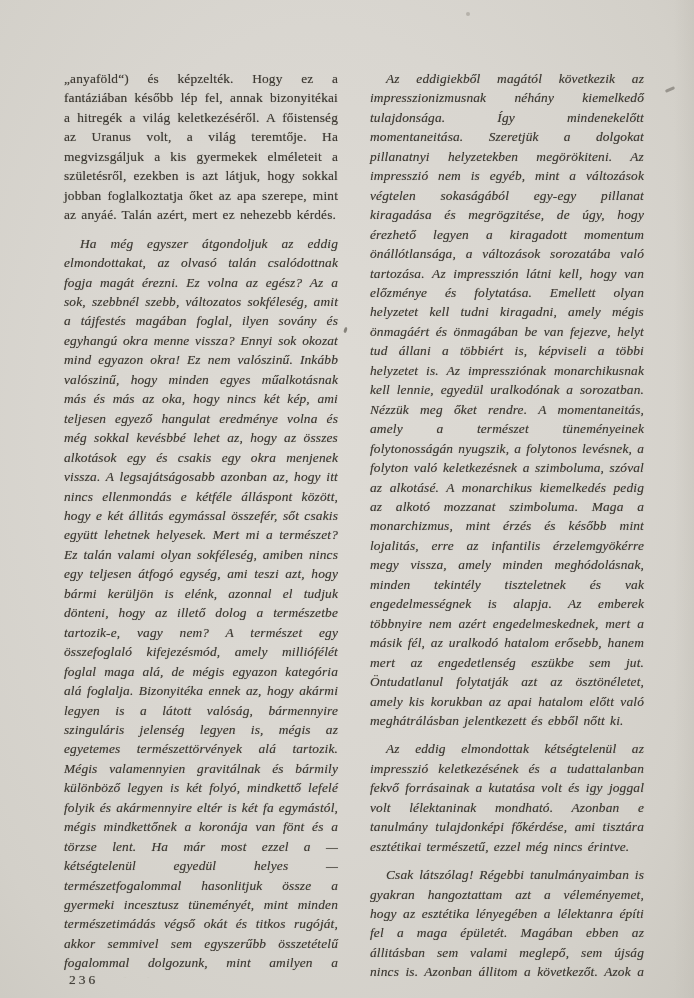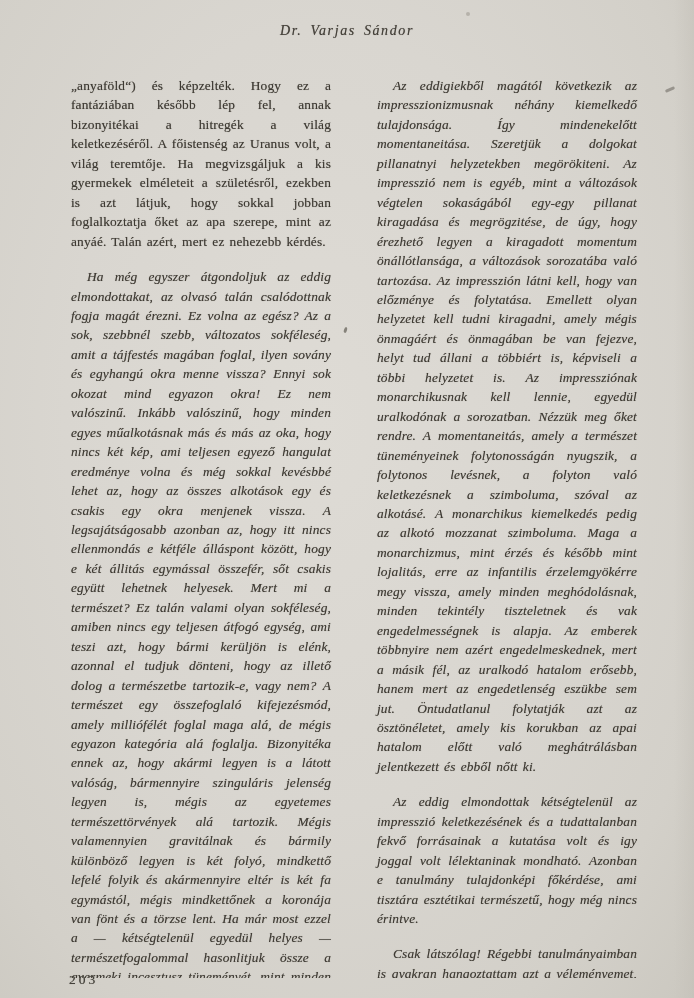--- a/index.html
+++ b/index.html
@@ -47,21 +47,21 @@
     height: 918px;
     overflow: hidden;
     text-align: justify;
     font-size: 13.4px;
     line-height: 19.45px;
     letter-spacing: 0.15px;
     word-spacing: 1.6px;
     text-shadow: 0 0 0.7px rgba(62, 58, 51, 0.55);
   }
   .col p {
-    margin: 16px;
+    margin: 9px;
   }
   .col p.indent {
     text-indent: 16px;
     font-style: italic;
   }
   .page-number {
     position: absolute;
     left: 69px;
     top: 972px;
     font-size: 13.5px;
@@ -109,37 +109,36 @@
     height: 998px;
     background: linear-gradient(to right, rgba(190,186,178,0) 0%, rgba(190,186,178,0.35) 100%);
     pointer-events: none;
   }
 </style>
 </head>
 <body>
 
 <div class="page">
 
-  <div class="header">Dr. Varjas Sándor</div>
 
   <div class="columns">
 
     <div class="col">
       <p>„anyaföld“) és képzelték. Hogy ez a fantáziában később lép fel, annak bizonyitékai a hitregék a világ keletkezéséről. A főistenség az Uranus volt, a világ teremtője. Ha megvizsgáljuk a kis gyermekek elméleteit a születésről, ezekben is azt látjuk, hogy sokkal jobban foglalkoztatja őket az apa szerepe, mint az anyáé. Talán azért, mert ez nehezebb kérdés.</p>
       <p class="indent">Ha még egyszer átgondoljuk az eddig elmondottakat, az olvasó talán csalódottnak fogja magát érezni. Ez volna az egész? Az a sok, szebbnél szebb, változatos sokféleség, amit a tájfestés magában foglal, ilyen sovány és egyhangú okra menne vissza? Ennyi sok okozat mind egyazon okra! Ez nem valószinű. Inkább valószinű, hogy minden egyes műalkotásnak más és más az oka, hogy nincs két kép, ami teljesen egyező hangulat eredménye volna és még sokkal kevésbbé lehet az, hogy az összes alkotások egy és csakis egy okra menjenek vissza. A legsajátságosabb azonban az, hogy itt nincs ellenmondás e kétféle álláspont között, hogy e két állitás egymással összefér, sőt csakis együtt lehetnek helyesek. Mert mi a természet? Ez talán valami olyan sokféleség, amiben nincs egy teljesen átfogó egység, ami teszi azt, hogy bármi kerüljön is elénk, azonnal el tudjuk dönteni, hogy az illető dolog a természetbe tartozik-e, vagy nem? A természet egy összefoglaló kifejezésmód, amely milliófélét foglal maga alá, de mégis egyazon kategória alá foglalja. Bizonyitéka ennek az, hogy akármi legyen is a látott valóság, bármennyire szinguláris jelenség legyen is, mégis az egyetemes természettörvények alá tartozik. Mégis valamennyien gravitálnak és bármily különböző legyen is két folyó, mindkettő lefelé folyik és akármennyire eltér is két fa egymástól, mégis mindkettőnek a koronája van fönt és a törzse lent. Ha már most ezzel a — kétségtelenül egyedül helyes — természetfogalommal hasonlitjuk össze a gyermeki incesztusz tüneményét, mint minden természetimádás végső okát és titkos rugóját, akkor semmivel sem egyszerűbb összetételű fogalommal dolgozunk, mint amilyen a természet fogalma.</p>
     </div>
 
     <div class="col">
       <p class="indent">Az eddigiekből magától következik az impresszionizmusnak néhány kiemelkedő tulajdonsága. Így mindenekelőtt momentaneitása. Szeretjük a dolgokat pillanatnyi helyzetekben megörökiteni. Az impresszió nem is egyéb, mint a változások végtelen sokaságából egy-egy pillanat kiragadása és megrögzitése, de úgy, hogy érezhető legyen a kiragadott momentum önállótlansága, a változások sorozatába való tartozása. Az impresszión látni kell, hogy van előzménye és folytatása. Emellett olyan helyzetet kell tudni kiragadni, amely mégis önmagáért és önmagában be van fejezve, helyt tud állani a többiért is, képviseli a többi helyzetet is. Az impressziónak monarchikusnak kell lennie, egyedül uralkodónak a sorozatban. Nézzük meg őket rendre. A momentaneitás, amely a természet tüneményeinek folytonosságán nyugszik, a folytonos levésnek, a folyton való keletkezésnek a szimboluma, szóval az alkotásé. A monarchikus kiemelkedés pedig az alkotó mozzanat szimboluma. Maga a monarchizmus, mint érzés és később mint lojalitás, erre az infantilis érzelemgyökérre megy vissza, amely minden meghódolásnak, minden tekintély tiszteletnek és vak engedelmességnek is alapja. Az emberek többnyire nem azért engedelmeskednek, mert a másik fél, az uralkodó hatalom erősebb, hanem mert az engedetlenség eszükbe sem jut. Öntudatlanul folytatják azt az ösztönéletet, amely kis korukban az apai hatalom előtt való meghátrálásban jelentkezett és ebből nőtt ki.</p>
-      <p class="indent">Az eddig elmondottak kétségtelenül az impresszió keletkezésének és a tudattalanban fekvő forrásainak a kutatása volt és igy joggal volt lélektaninak mondható. Azonban e tanulmány tulajdonképi főkérdése, ami tisztára esztétikai természetű, hogy még nincs érintve.</p>
+      <p class="indent">Az eddig elmondottak kétségtelenül az impresszió keletkezésének és a tudattalanban fekvő forrásainak a kutatása volt és igy joggal volt lélektaninak mondható. Azonban e tanulmány tulajdonképi főkérdése, ami tisztára esztétikai természetű, ezzel még nincs érintve.</p>
       <p class="indent">Csak látszólag! Régebbi tanulmányaimban is gyakran hangoztattam azt a véleményemet, hogy az esztétika lényegében a lélektanra építi fel a maga épületét. Magában ebben az állitásban sem valami meglepő, sem újság nincs is. Azonban állitom a következőt. Azok a tanulmányok, amelyek magukat esztétikaiaknak mondják, a legritkább esetben azok. Rendszerint két egymástól lényegbelileg külön-</p>
     </div>
 
   </div>
 
-  <div class="page-number">203</div>
+  <div class="page-number">236</div>
 
   <div class="speck-dot"></div>
   <div class="speck-dash"></div>
   <div class="speck-comma"></div>
   <div class="edge-shade"></div>
 
 </div>
 
 </body></html>

